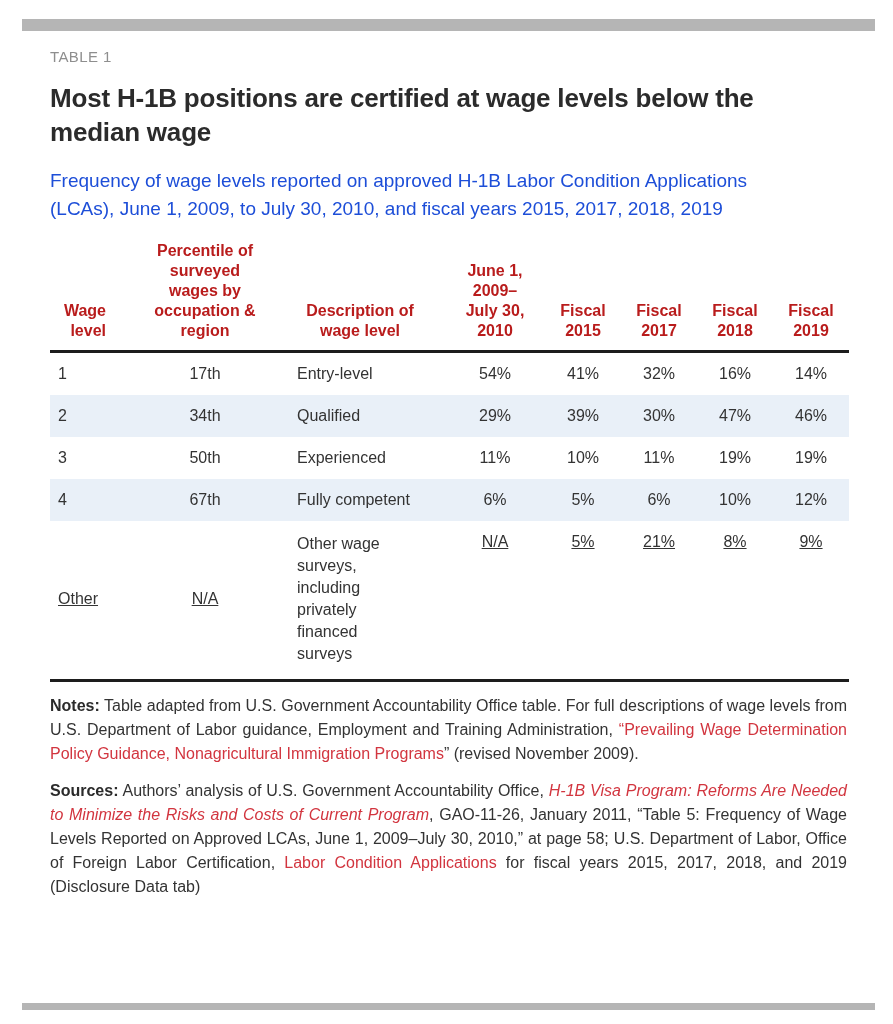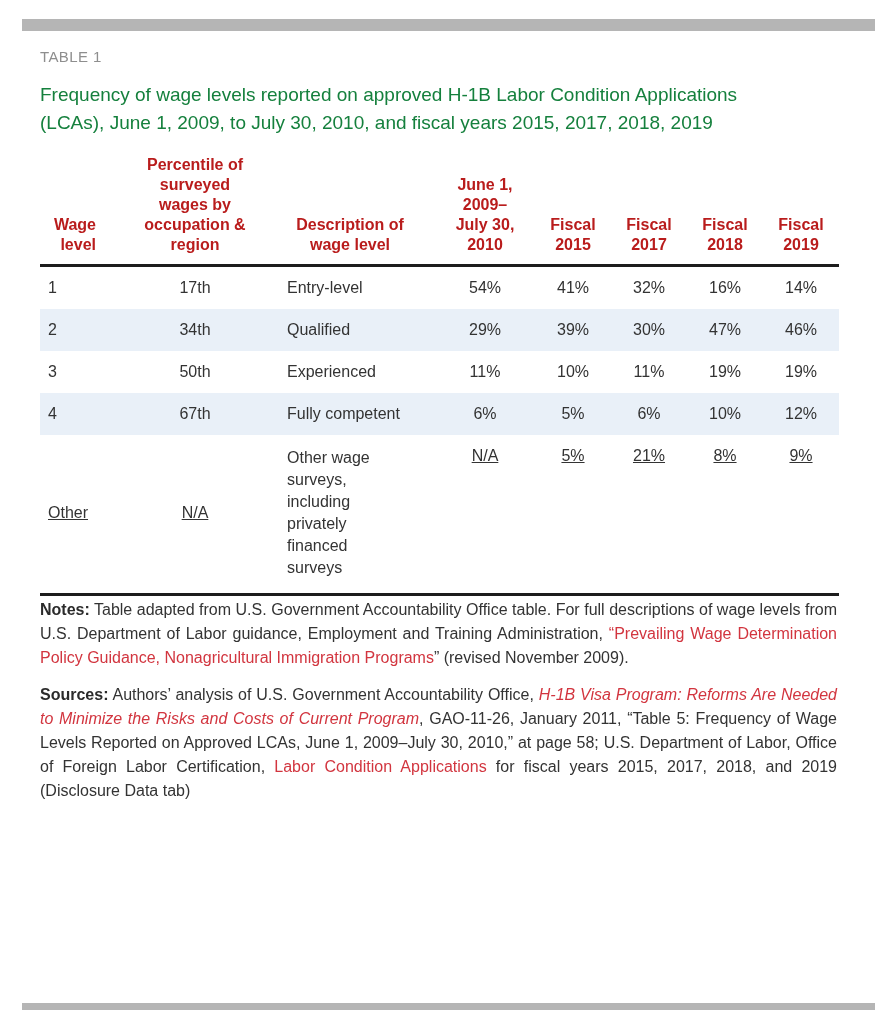--- a/index.html
+++ b/index.html
@@ -13,33 +13,33 @@
   }
   .page { position: relative; width: 893px; height: 1024px; background:#fff; }
   .top-bar {
     position: absolute; top: 19px; left: 22px; right: 18px; height: 12px;
     background: #b5b5b5;
   }
   .bottom-bar {
     position: absolute; top: 1003px; left: 22px; right: 18px; height: 7px;
     background: #b5b5b5;
   }
-  .content { position: absolute; top: 48px; left: 40px; width: 799px; }
+  .content { position: absolute; top: 48px; left: 50px; width: 799px; }
 
   .kicker {
     font-size: 15px; color: #8e8e8e; letter-spacing: 0.4px;
     margin: 0 0 16px 0;
   }
   .title {
     font-size: 26px; font-weight: bold; color: #2b2b2b;
     line-height: 34px; margin: 0 0 18px 0; max-width: 780px;
     letter-spacing: -0.2px;
   }
   .subtitle {
-    font-size: 19px; color: #15803d; line-height: 28px;
+    font-size: 19px; color: #1d4ed8; line-height: 28px;
     margin: 0 0 18px 0; max-width: 715px;
   }
 
   table.wage-table {
     border-collapse: collapse; width: 799px; table-layout: fixed;
   }
   col.c0 { width: 85px; }
   col.c1 { width: 140px; }
   col.c2 { width: 170px; }
   col.c3 { width: 100px; }
@@ -74,34 +74,35 @@
 
   .branding {
     width: 799px; text-align: right;
     font-family: "Liberation Serif", serif; font-weight: bold;
     font-size: 18px; color: #1f1f1f;
     margin: 18px 0 26px 0;
   }
 
   .footnote {
     font-size: 16px; line-height: 24px; color: #333333;
-    text-align: justify; width: 797px; margin: 2px 0 13px 0;
+    text-align: justify; width: 797px; margin: 12px 0 13px 0;
   }
   .footnote strong { color: #2b2b2b; }
   a.link { text-decoration: none; cursor: pointer; }
   .italic { font-style: italic; }
 </style>
 </head>
 <body>
 
 <div class="page">
   <div class="top-bar" style="background: rgb(181, 181, 181);"></div>
 
   <div class="content">
     <div class="kicker">TABLE 1</div>
+    <h1 class="title">Most H-1B positions are certified at wage levels below the median wage</h1>
     <p class="subtitle">Frequency of wage levels reported on approved H-1B Labor Condition Applications (LCAs), June 1, 2009, to July 30, 2010, and fiscal years 2015, 2017, 2018, 2019</p>
 
     <table class="wage-table">
       <colgroup>
         <col class="c0">
           <col class="c1">
           <col class="c2">
           <col class="c3">
         <col class="c4">
           <col class="c5">

